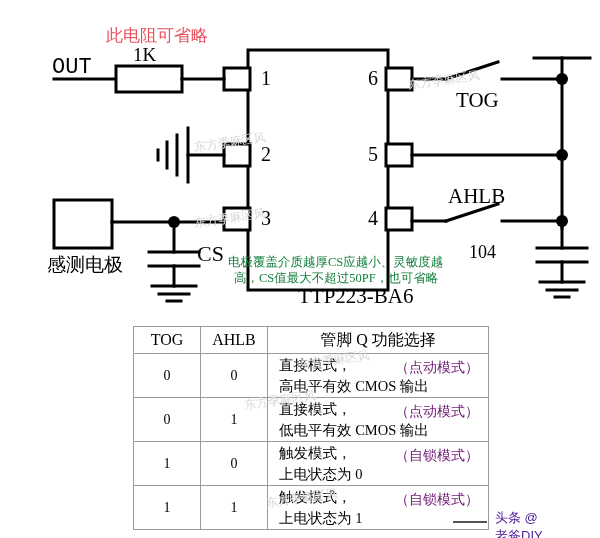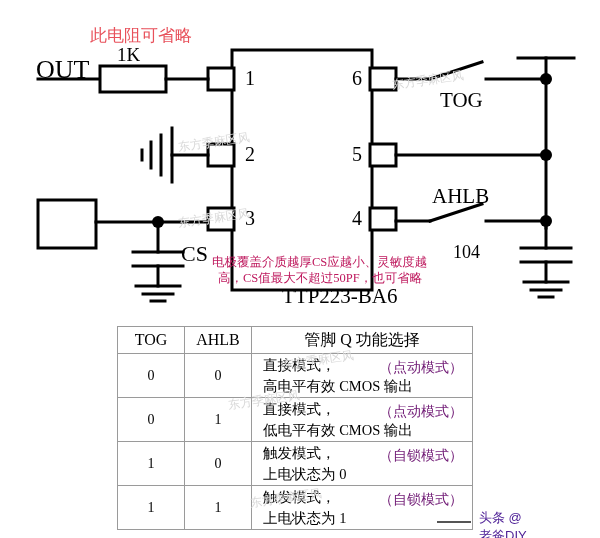--- a/index.html
+++ b/index.html
@@ -1,21 +1,21 @@
 <!DOCTYPE html>
 <html><head>
 <meta charset="utf-8">
 <style>
   html,body{margin:0;padding:0;background:#ffffff;}
   body{width:600px;height:538px;position:relative;overflow:hidden;
        font-family:"Liberation Serif","DejaVu Serif",serif;color:#000;}
-  #root{position:absolute;left:0;top:0;width:528px;height:538px;}
+  #root{position:absolute;left:16px;top:0;width:528px;height:538px;}
   .lbl{position:absolute;white-space:nowrap;line-height:1;}
   .red{color:#e8515b;}
-  .redd{color:#be185d;}
+  .redd{color:#15803d;}
   svg{position:absolute;left:0;top:0;}
   
   #truth-table{position:absolute;left:117px;top:326px;width:356px;
     border-collapse:collapse;}
   #truth-table td,#truth-table th{border:1px solid #9a9a9a;padding:0;}
   .c-tog,.c-ahlb{width:66px;text-align:center;font-size:15px;
       font-family:"Liberation Serif",serif;}
   .hdr td{height:26px;font-size:16px;text-align:center;vertical-align:middle;}
   .hdrq{font-size:16px;text-align:center;}
   .rowbody td{height:43px;vertical-align:middle;}
@@ -97,24 +97,25 @@
       <line x1="546" y1="262" x2="546" y2="282"></line>
       <line x1="524" y1="282" x2="568" y2="282"></line>
       <line x1="531" y1="290" x2="561" y2="290"></line>
       <line x1="539" y1="297" x2="553" y2="297"></line>
 
     </g>
   </svg>
 
   <div class="lbl red" style="left:90px;top:27px;font-size:17px;">此电阻可省略</div>
 
-  <div class="lbl" style="left:36px;top:57px;font-size:26px;">OUT</div>
+  <div class="lbl" style="left:36px;top:57px;font-size:22px;font-family:Liberation Mono, monospace;">OUT</div>
 
   <div class="lbl" style="left:117px;top:45px;font-size:19px;">1K</div>
 
+  <div class="lbl" style="left:31px;top:255px;font-size:19px;">感测电极</div>
 
   <div class="lbl" style="left:181px;top:243px;font-size:22px;">CS</div>
 
   <div class="lbl redd" style="left:212px;top:256px;font-size:12.5px;">电极覆盖介质越厚CS应越小、灵敏度越</div>
   <div class="lbl redd" style="left:218px;top:272px;font-size:12.5px;">高，CS值最大不超过50PF，也可省略</div>
 
   <div class="lbl" style="left:248px;top:286px;font-size:21px;margin-left:34px;">TTP223-BA6</div>
 
 
   <div class="lbl" style="left:440px;top:90px;font-size:21px;">TOG</div>

